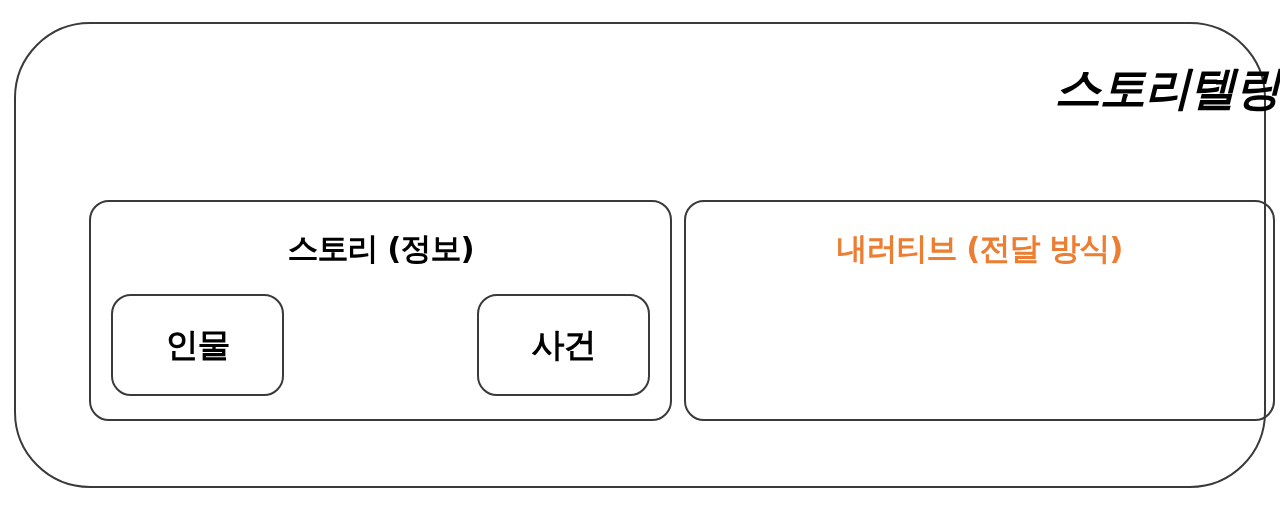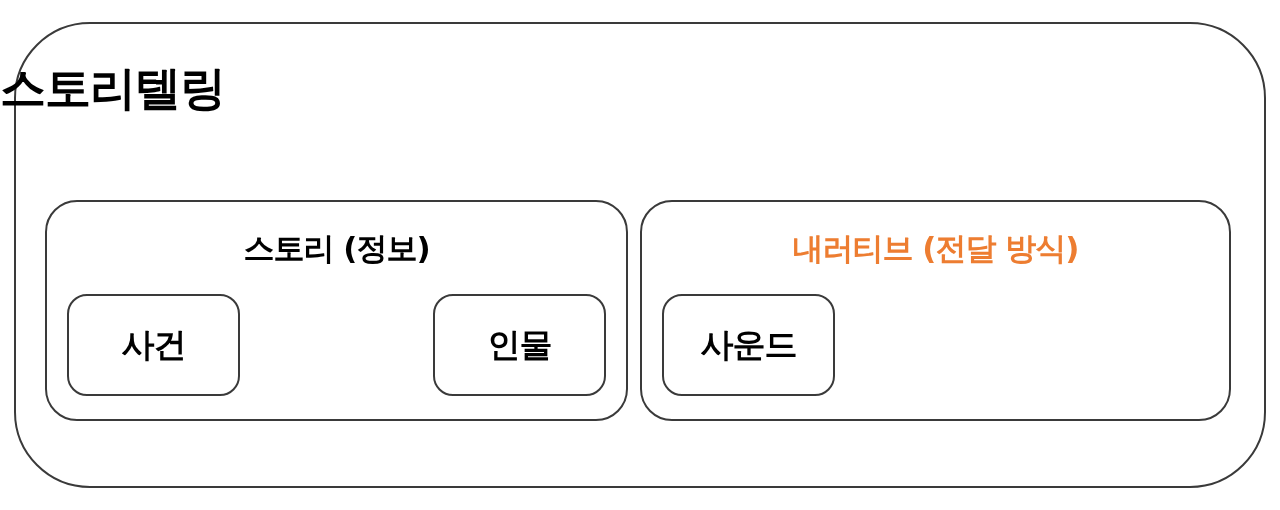--- a/index.html
+++ b/index.html
@@ -1,45 +1,44 @@
 <!DOCTYPE html>
 <html><head>
   <meta charset="utf-8">
   <style>
     html, body { margin: 0; padding: 0; background: #ffffff; }
     body { width: 1280px; height: 510px; position: relative; overflow: hidden;
            font-family: "DejaVu Sans", "Liberation Sans", sans-serif; color: #000; }
     .outer { position: absolute; left: 14px; top: 22px; width: 1252px; height: 466px;
              border: 2px solid #3a3a3a; border-radius: 76px; box-sizing: border-box; }
-    .title { position: absolute; left: 0; width: 1280px; top: 58px; text-align: left;
-             font-size: 46px; font-weight: bold; letter-spacing: -1px; }
+    .title { position: absolute; left: 0; width: 1280px; top: 58px; text-align: right;
+             font-size: 46px; font-weight: bold; letter-spacing: -1px; font-style: italic; }
     .group { position: absolute; top: 200px; height: 221px; border: 2px solid #3a3a3a;
-             border-radius: 32px; box-sizing: border-box; }
+             border-radius: 20px; box-sizing: border-box; margin-left: 44px; }
     .group.left { left: 45px; width: 583px; }
     .group.right { left: 640px; width: 591px; }
     .group-title { position: absolute; left: 0; right: 0; top: 26px; text-align: center;
                    font-size: 31px; font-weight: bold; letter-spacing: -1px; }
     .items { position: absolute; left: 20px; right: 20px; top: 92px; height: 102px;
              display: flex; justify-content: space-between; }
     .item { width: 173px; height: 102px; border: 2px solid #3a3a3a; border-radius: 20px;
             box-sizing: border-box; display: flex; align-items: center; justify-content: center;
             font-size: 33px; font-weight: bold; letter-spacing: -1px; background: #fff; }
   </style>
 </head>
 <body>
 
 <div class="outer"></div>
 <div class="title">스토리텔링</div>
 
 <div class="group left">
   <div class="group-title">스토리 (정보)</div>
   <div class="items">
+    <div class="item">인물</div>
     <div class="item">사건</div>
-    <div class="item">인물</div>
   </div>
 </div>
 
 <div class="group right">
   <div class="group-title" style="color:#ED7D31;text-align:center;">내러티브 (전달 방식)</div>
   <div class="items">
-    <div class="item">사운드</div>
   </div>
 </div>
 
 </body></html>

